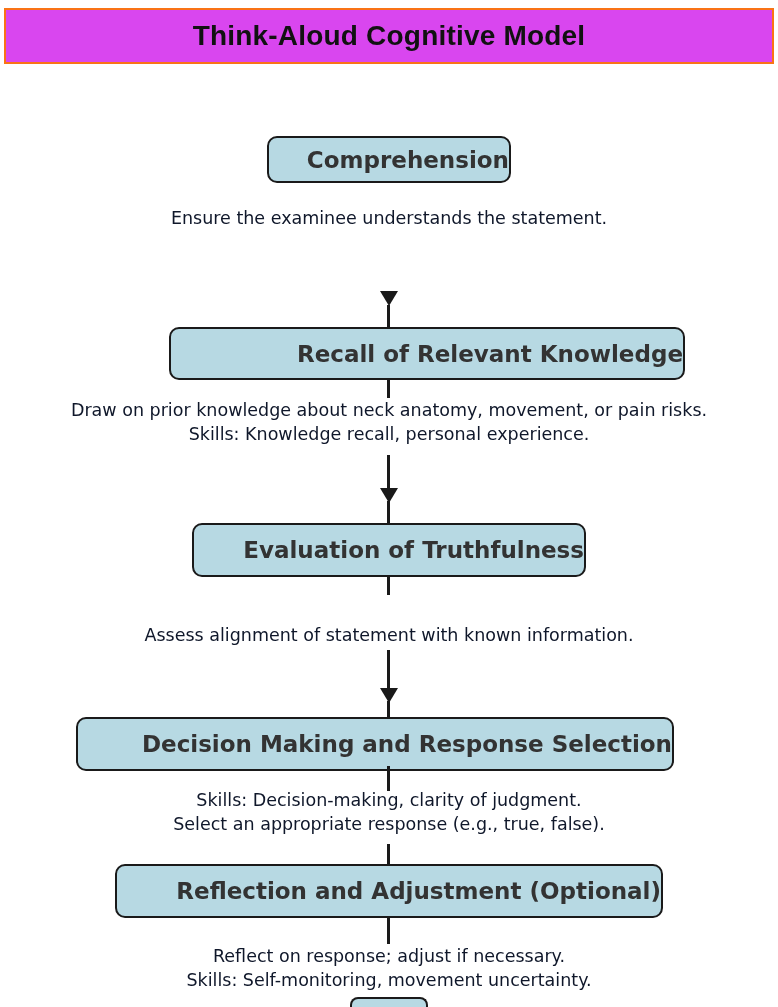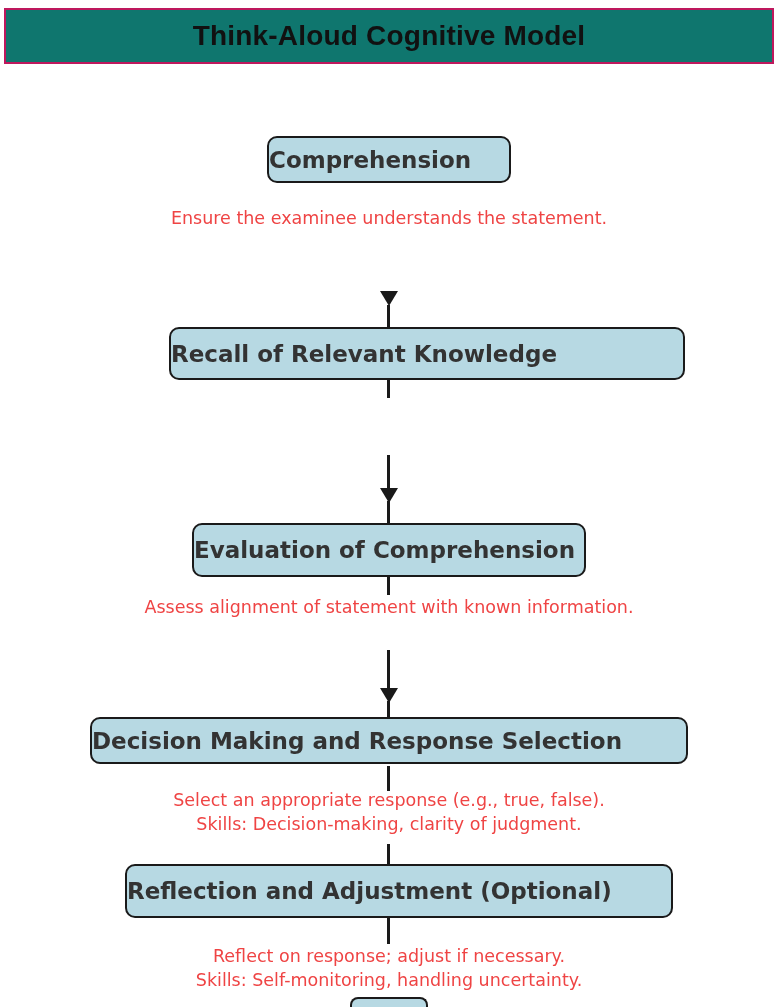--- a/index.html
+++ b/index.html
@@ -10,65 +10,65 @@
     background: #ffffff;
     overflow: hidden;
     font-family: "DejaVu Sans", sans-serif;
   }
 
   
   #title-box {
     position: absolute;
     left: 4px; top: 8px;
     width: 766px; height: 52px;
-    border: 2px solid #be185d;
-    background: #0f766e;
+    border: 2px solid #f97316;
+    background: #d946ef;
     display: flex; align-items: center; justify-content: center;
   }
   #title-box .title-text {
     font-family: "Liberation Sans", sans-serif;
     font-weight: bold;
     font-size: 28px;
     color: #111111;
     letter-spacing: 0.2px;
   }
 
   
   .node {
     position: absolute;
     background: #b7d9e3;
     border: 2.5px solid #1a1a1a;
     border-radius: 10px;
-    display: flex; align-items: center; justify-content: flex-start;
+    display: flex; align-items: center; justify-content: flex-end;
     box-sizing: border-box;
   }
   .node .node-label {
     font-weight: bold;
     font-size: 23px;
     color: #333333;
     white-space: nowrap;
   }
   #node-1 { left: 267px; top: 136px; width: 244px; height: 47px; }
   #node-2 { left: 169px; top: 327px; width: 516px; height: 53px; }
   #node-3 { left: 192px; top: 523px; width: 394px; height: 54px; }
-  #node-4 { left:  90px; top: 717px; width: 598px; height: 47px; }
-  #node-5 { left: 115px; top: 864px; width: 548px; height: 54px; margin-left: 10px; }
+  #node-4 { left:  76px; top: 717px; width: 598px; height: 54px; }
+  #node-5 { left: 115px; top: 864px; width: 548px; height: 54px; }
 
   
   .desc {
     position: absolute;
     left: 0; width: 778px;
     text-align: center;
     font-size: 17.5px;
     line-height: 24px;
-    color: #ef4444;
+    color: #0f172a;
   }
   #desc-1 { top: 206px; }
   #desc-2 { top: 398px; }
-  #desc-3 { top: 595px; }
+  #desc-3 { top: 623px; }
   #desc-4 { top: 788px; }
   #desc-5 { top: 944px; text-align: center; }
 
   
   .vline {
     position: absolute;
     left: 387px;
     width: 3px;
     background: #1a1a1a;
   }
@@ -122,52 +122,56 @@
     <div>Ensure the examinee understands the statement.</div>
   </div>
 
   <div class="tri" id="tri-1"></div>
   <div class="vline" id="ln-a1"></div>
 
   <div class="node" id="node-2">
     <span class="node-label">Recall of Relevant Knowledge</span>
   </div>
   <div class="vline" id="ln-b0"></div>
+  <div class="desc" id="desc-2">
+    <div>Draw on prior knowledge about neck anatomy, movement, or pain risks.</div>
+    <div>Skills: Knowledge recall, personal experience.</div>
+  </div>
 
   <div class="vline" id="ln-b1"></div>
   <div class="tri" id="tri-2"></div>
   <div class="vline" id="ln-b2"></div>
 
   <div class="node" id="node-3">
-    <span class="node-label">Evaluation of Comprehension</span>
+    <span class="node-label">Evaluation of Truthfulness</span>
   </div>
   <div class="vline" id="ln-c0"></div>
   <div class="desc" id="desc-3">
     <div>Assess alignment of statement with known information.</div>
   </div>
 
   <div class="vline" id="ln-c1"></div>
   <div class="tri" id="tri-3"></div>
   <div class="vline" id="ln-c2"></div>
 
   <div class="node" id="node-4">
     <span class="node-label">Decision Making and Response Selection</span>
   </div>
   <div class="vline" id="ln-d0"></div>
   <div class="desc" id="desc-4">
+    <div>Skills: Decision-making, clarity of judgment.</div>
     <div>Select an appropriate response (e.g., true, false).</div>
-    <div>Skills: Decision-making, clarity of judgment.</div>
   </div>
 
   <div class="vline" id="ln-d1"></div>
 
   <div class="node" id="node-5">
     <span class="node-label">Reflection and Adjustment (Optional)</span>
   </div>
   <div class="vline" id="ln-e0"></div>
   <div class="desc" id="desc-5">
     <div>Reflect on response; adjust if necessary.</div>
-    <div>Skills: Self-monitoring, handling uncertainty.</div>
+    <div>Skills: Self-monitoring, movement uncertainty.</div>
   </div>
 
   <div id="next-node-partial"></div>
 
 </div>
 
 </body></html>

